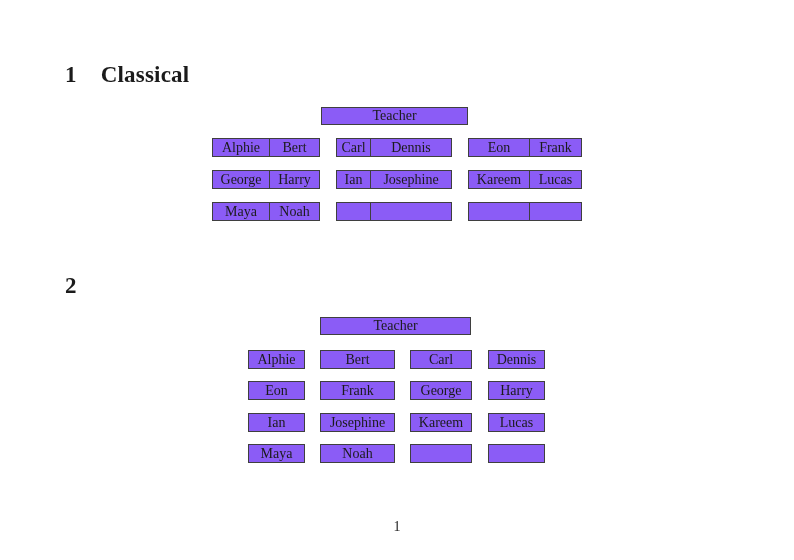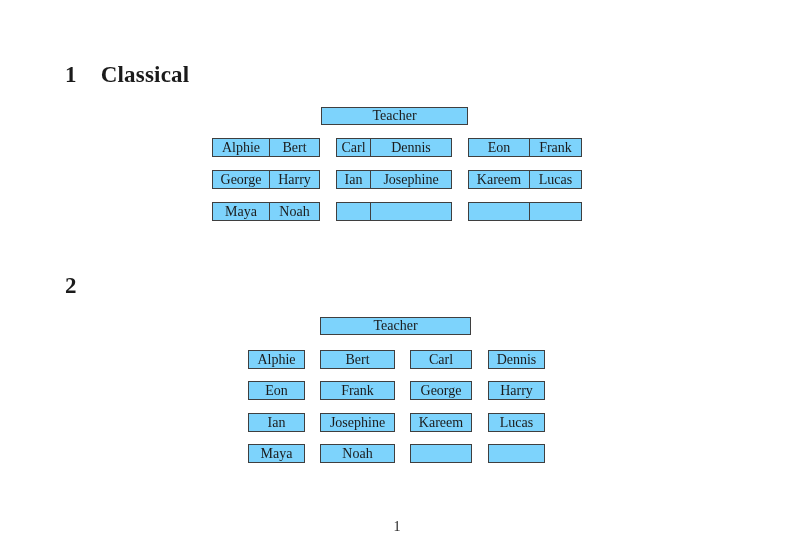--- a/index.html
+++ b/index.html
@@ -19,21 +19,21 @@
     gap: 24px;
     font-weight: bold;
     font-size: 23px;
     line-height: 1;
     letter-spacing: 0.2px;
   }
   .box {
     position: absolute;
     box-sizing: border-box;
     border: 1px solid #3f3f3f;
-    background: #7dd3fc;
+    background: #8b5cf6;
     display: flex;
     align-items: center;
     justify-content: center;
     font-size: 14px;
     line-height: 1;
     height: 19px;
   }
   .teacher { height: 18px; }
   .desk { padding: 0; justify-content: flex-start; }
   .desk .cell {

